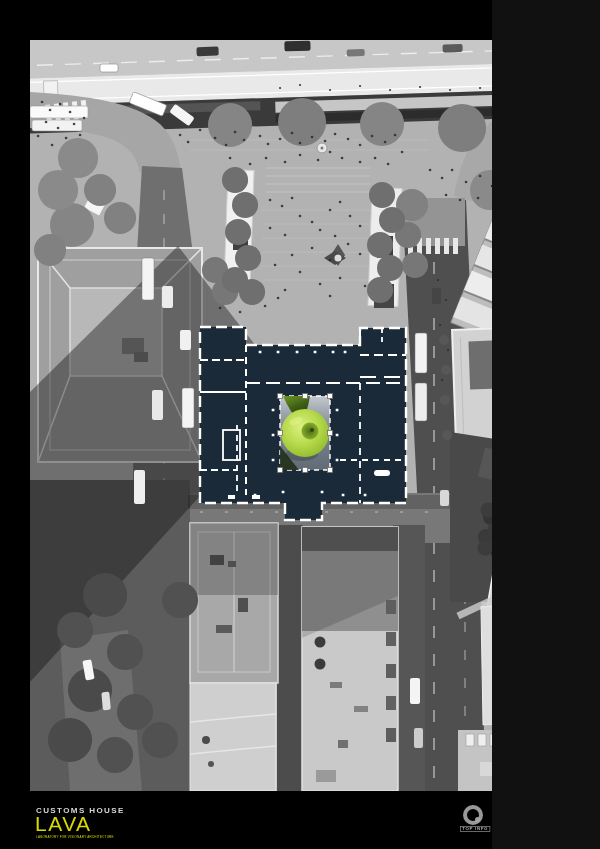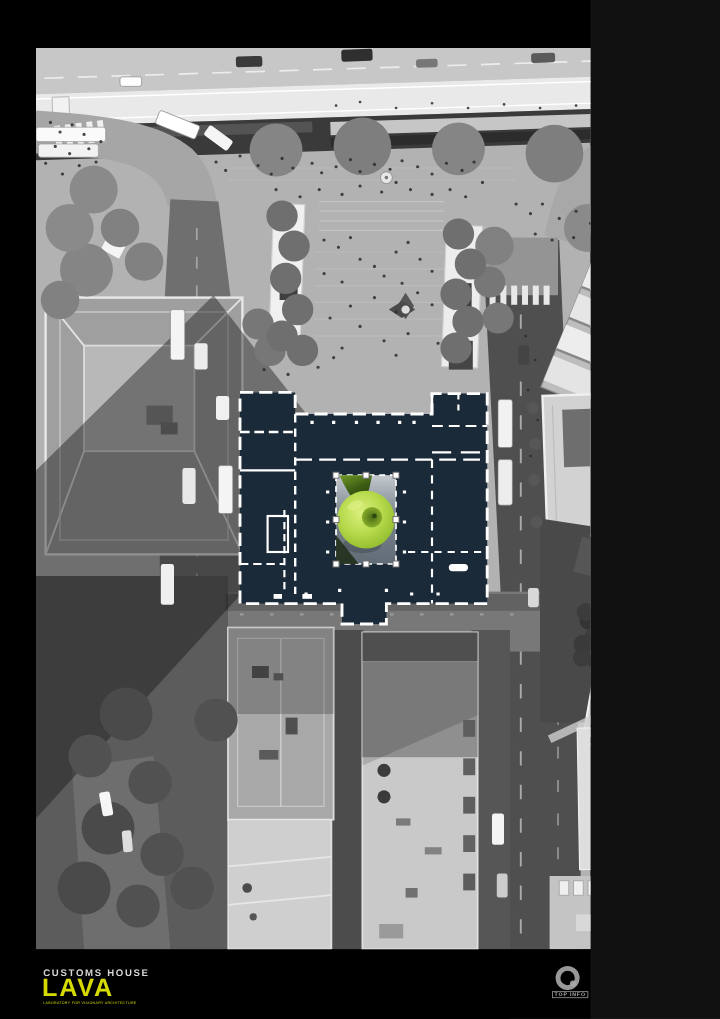--- a/index.html
+++ b/index.html
@@ -1,21 +1,21 @@
 <!DOCTYPE html>
 <html><head>
 <meta charset="utf-8">
 <style>
   html,body{margin:0;padding:0;background:#111;}
   .stage{position:relative;width:492px;height:849px;background:#000;overflow:hidden;
          font-family:"Liberation Sans",sans-serif;}
   .photo{position:absolute;left:30px;top:40px;width:538px;height:751px;display:block;}
   .footer-label{position:absolute;left:36px;top:806px;font-size:8px;letter-spacing:1.4px;
          color:#d6d6d6;font-weight:bold;}
-  .brand{position:absolute;left:35px;top:813px;font-size:21px;font-weight:bold;
+  .brand{position:absolute;left:35px;top:813px;font-size:21px;font-weight:normal;
          letter-spacing:1.5px;color:#d6da00;line-height:1;}
   .brand-tag{position:absolute;left:36px;top:835px;font-size:6px;color:#d6da00;
          transform:scale(.5);transform-origin:left top;white-space:nowrap;letter-spacing:.5px;}
   .wm-ring{position:absolute;left:463px;top:805px;width:12px;height:12px;border:4px solid #a8a8a8;
          border-radius:50%;opacity:.9;}
   .wm-dot{position:absolute;left:475px;top:817px;width:5px;height:5px;background:#a8a8a8;
          border-radius:50%;opacity:.9;}
   .wm-box{position:absolute;left:460px;top:826px;border:1px solid #8f8f8f;color:#b2b2b2;
          font-size:6px;font-weight:bold;letter-spacing:1px;padding:0 2px;
          transform:scale(.72);transform-origin:left top;white-space:nowrap;}

